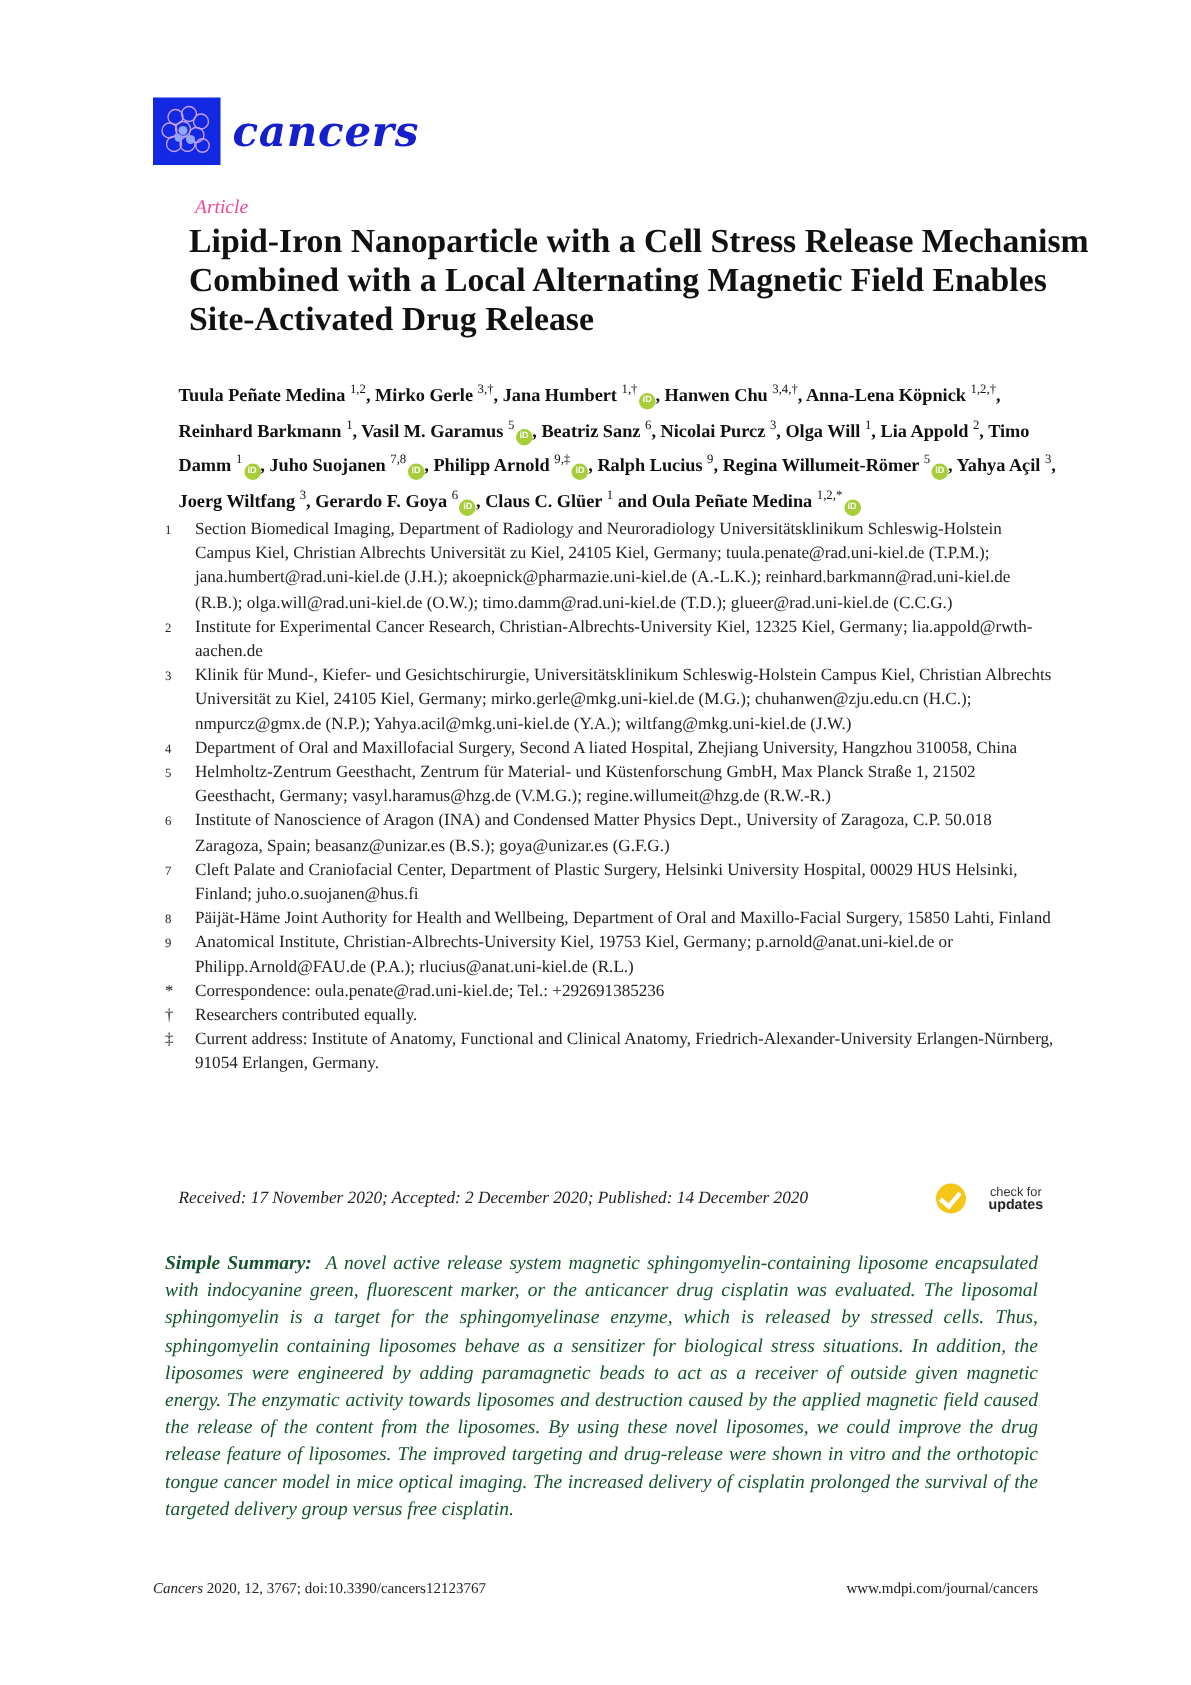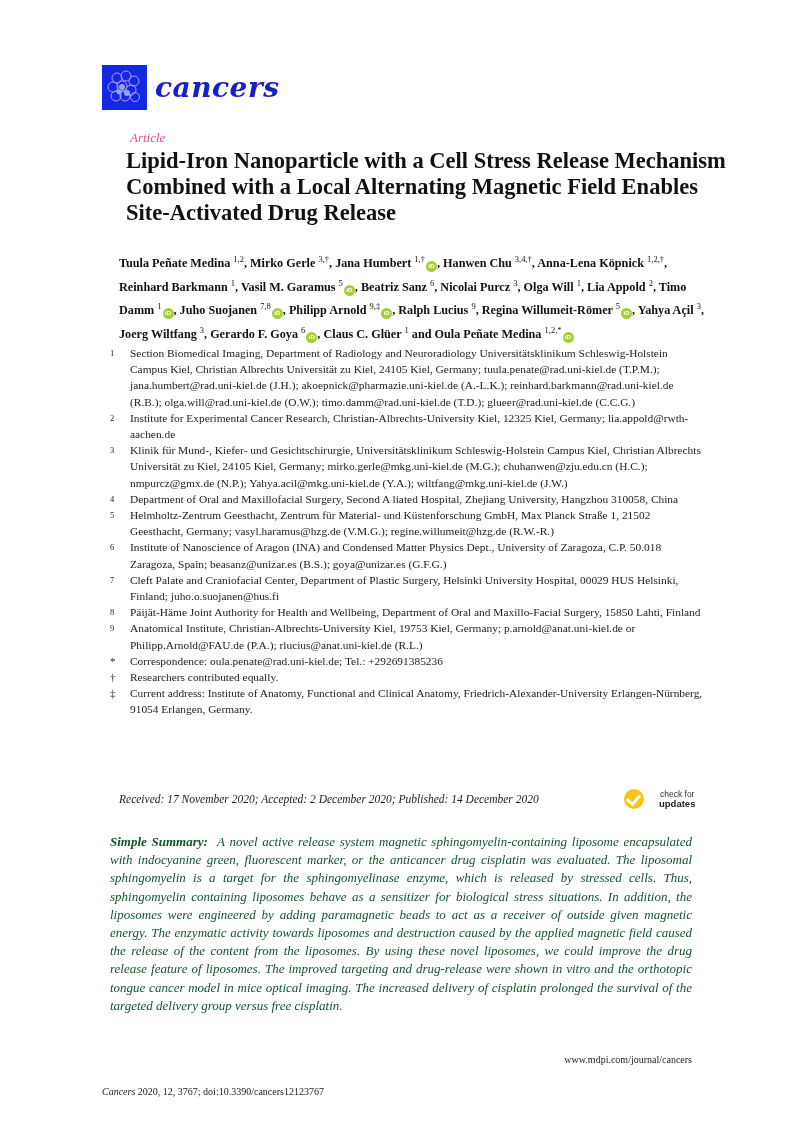--- a/index.html
+++ b/index.html
@@ -45,21 +45,21 @@
     content: ""; position: absolute; left: 5px; top: 3px; width: 6px; height: 10px;
     border-right: 3px solid #fff; border-bottom: 3px solid #fff; transform: rotate(40deg);
   }
   .cfu-text { margin-left: 15px; font-family: "Liberation Sans", sans-serif; font-size: 8.5px; line-height: 9px; color: #333; text-align: center; }
   .cfu-text b { font-size: 9.5px; color: #222; }
   .summary {
     position: absolute; left: 110px; top: 833px; width: 582px;
     font-size: 13px; line-height: 18.2px; text-align: justify; color: #14532d; font-style: italic;
   }
   .summary b { font-weight: bold; }
-  .footer-left { position: absolute; left: 102px; top: 1054px; font-size: 10px; color: #222; margin-top: 32px; }
+  .footer-left { position: absolute; left: 102px; top: 1054px; font-size: 10px; color: #222; }
   .footer-right { position: absolute; right: 102px; top: 1054px; font-size: 10px; color: #222; }
 </style>
 </head>
 <body>
 
 <div class="logo">
   <div class="logo-box">
     <svg width="45" height="45" viewBox="0 0 45 45">
       <g fill="none" stroke="#c9a0ff" stroke-width="0.9">
         <circle cx="15" cy="13" r="5"></circle>

